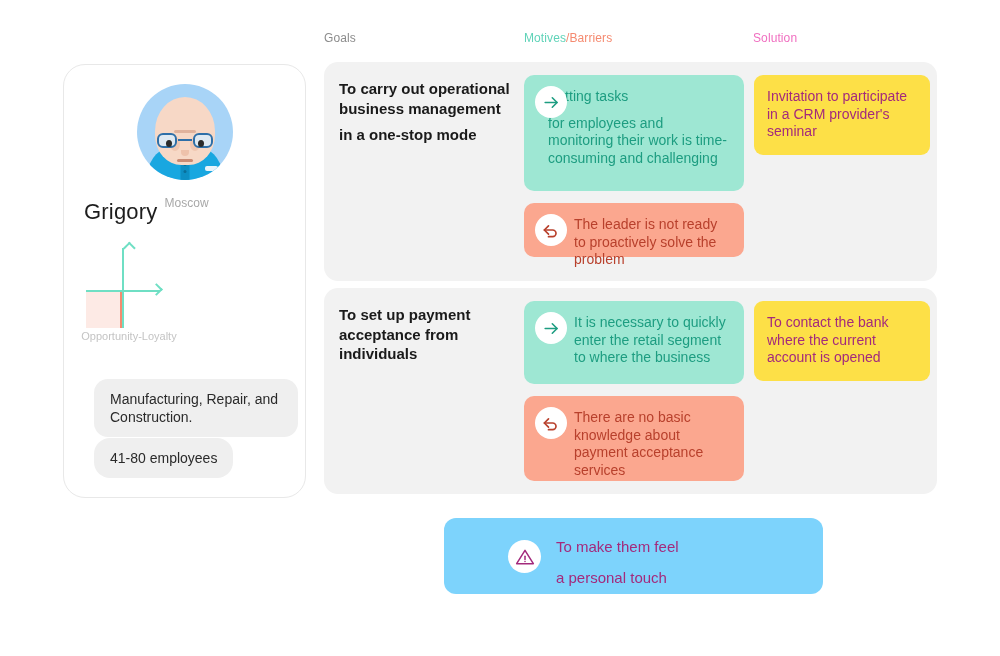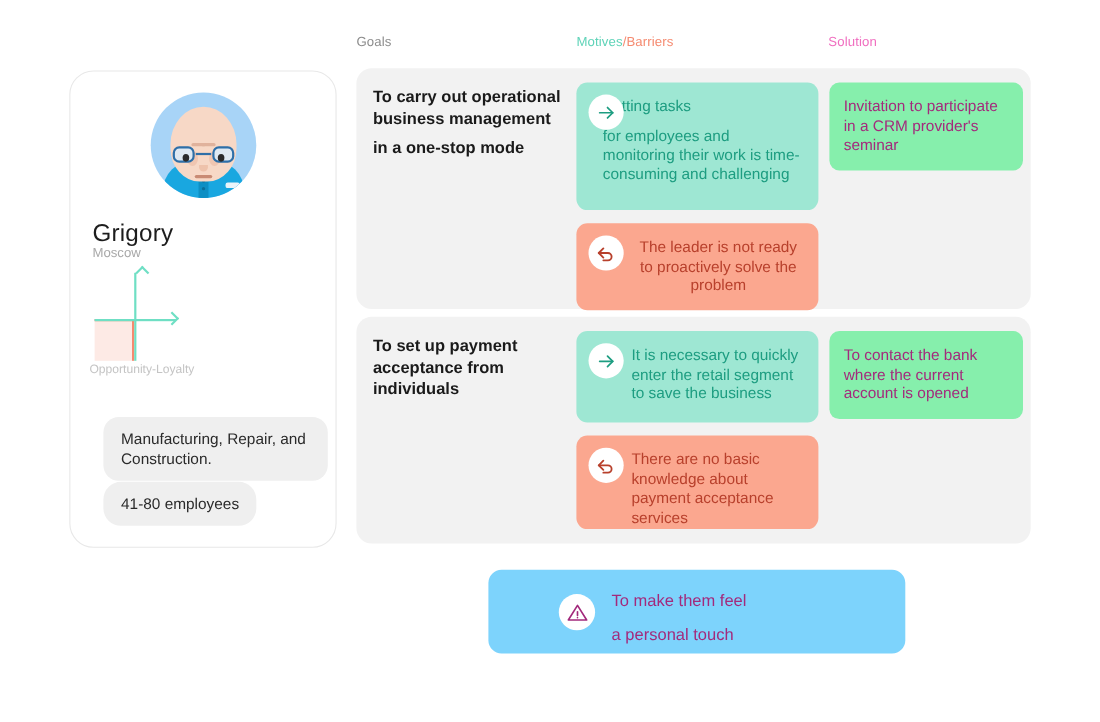--- a/index.html
+++ b/index.html
@@ -100,21 +100,21 @@
   .av-lens.r { right: 0; }
   .av-bridge { position:absolute; left: 21px; top: 6px; width: 14px; height: 2px; background:#2e6fa8; }
   .av-eye { position:absolute; top: 5px; width: 6px; height: 7px; border-radius:50%; background:#2b2b2b; }
   .av-eye.l { left: 7px; }
   .av-eye.r { right: 7px; }
   .av-nose { position:absolute; left:50%; top:53px; transform:translateX(-50%); width:8px; height:6px; border-radius:0 0 6px 6px; background:#eec2ab; }
   .av-mouth { position:absolute; left:50%; top:62px; transform:translateX(-50%); width:16px; height:3px; border-radius:2px; background:#c98b74; }
 
   .persona-name-row {
     position: absolute; left: 20px; top: 134px;
-    display: flex; align-items: flex-start; gap: 7px; flex-direction: column;
+    display: flex; align-items: center; gap: 7px;
   }
   .persona-name { font-size: 22px; color: #1d1d1d; letter-spacing: 0.2px; }
   .persona-city { font-size: 12px; color: #a8a8a8; position: relative; top: -9px; }
 
   
   .mini-chart { position: absolute; left: 22px; top: 181px; width: 80px; height: 75px; }
   .mc-quad {
     position: absolute; left: 0; top: 44px; width: 36px; height: 38px;
     background: #fdeae5; border-right: 2px solid #f58a70; border-top: 2px solid #f58a70;
   }
@@ -171,27 +171,27 @@
     width: 32px; height: 32px; border-radius: 50%;
     background: #ffffff;
     display: flex; align-items: center; justify-content: center;
   }
   .mb-title { display: block; margin-bottom: 9px; }
   .mb-body  { display: block; }
 
   .sol-card {
     position: absolute; left: 430px; width: 176px;
     border-radius: 9px; padding: 13px 13px 14px 13px;
-    background: #86efac; color: #a32a7c;
+    background: #fde047; color: #a32a7c;
     font-size: 14px; line-height: 17.5px;
   }
 
   
   .r1 .mb-card.motive  { top: 13px; height: 116px; padding-left: 24px; }
-  .r1 .mb-card.barrier { top: 141px; height: 79px; text-align: center; }
+  .r1 .mb-card.barrier { top: 141px; height: 54px; }
   .r1 .sol-card        { top: 13px; }
   
   .r2 .mb-card.motive  { top: 13px; height: 83px; }
   .r2 .mb-card.barrier { top: 108px; height: 85px; }
   .r2 .sol-card        { top: 13px; }
 
   
   .footer-banner {
     position: absolute; left: 444px; top: 518px;
     width: 379px; height: 76px;
@@ -304,21 +304,21 @@
       <span>To set up payment acceptance from individuals</span>
     </div>
 
     <div class="mb-card motive">
       <div class="mb-icon">
         <svg width="19" height="19" viewBox="0 0 24 24" fill="none" stroke="#1d9d81" stroke-width="2" stroke-linecap="round" stroke-linejoin="round">
             <line x1="4" y1="12" x2="19" y2="12"></line>
             <polyline points="13,6 19,12 13,18"></polyline>
           </svg>
       </div>
-      <span class="mb-body">It is necessary to quickly enter the retail segment to save the business</span>
+      <span class="mb-body">It is necessary to quickly enter the retail segment to where the business</span>
     </div>
 
     <div class="mb-card barrier">
       <div class="mb-icon">
         <svg width="20" height="20" viewBox="0 0 24 24" fill="none" stroke="#b8402c" stroke-width="2" stroke-linecap="round" stroke-linejoin="round">
             <polyline points="9,7 4,12 9,17"></polyline>
             <path d="M4 12 h10 a4 4 0 0 1 0 8 h-5"></path>
           </svg>
       </div>
       <span class="mb-body">There are no basic knowledge about payment acceptance services</span>

